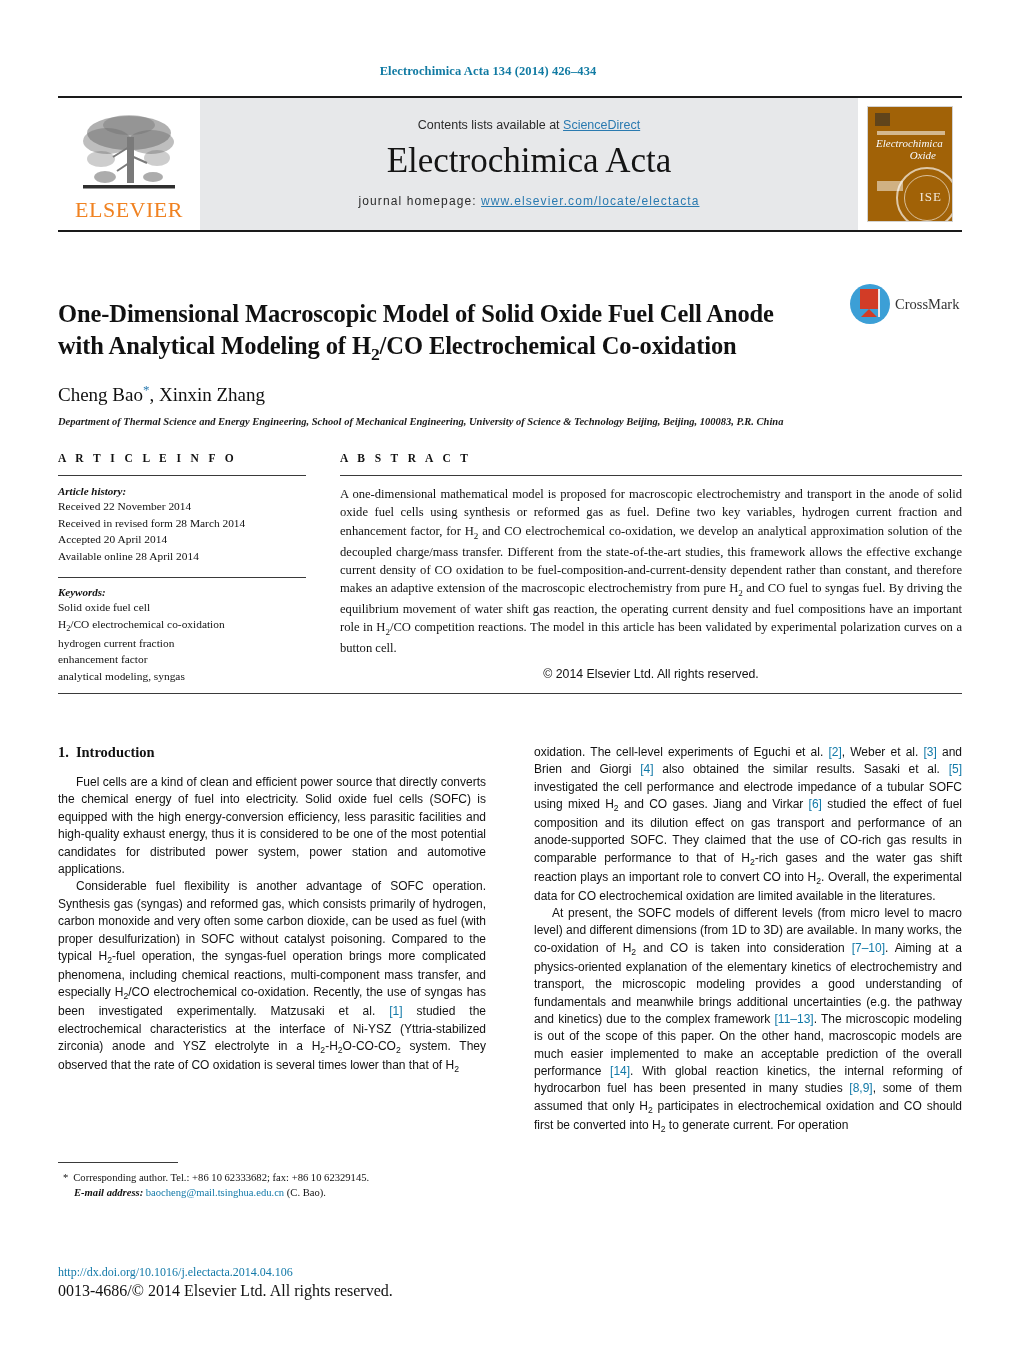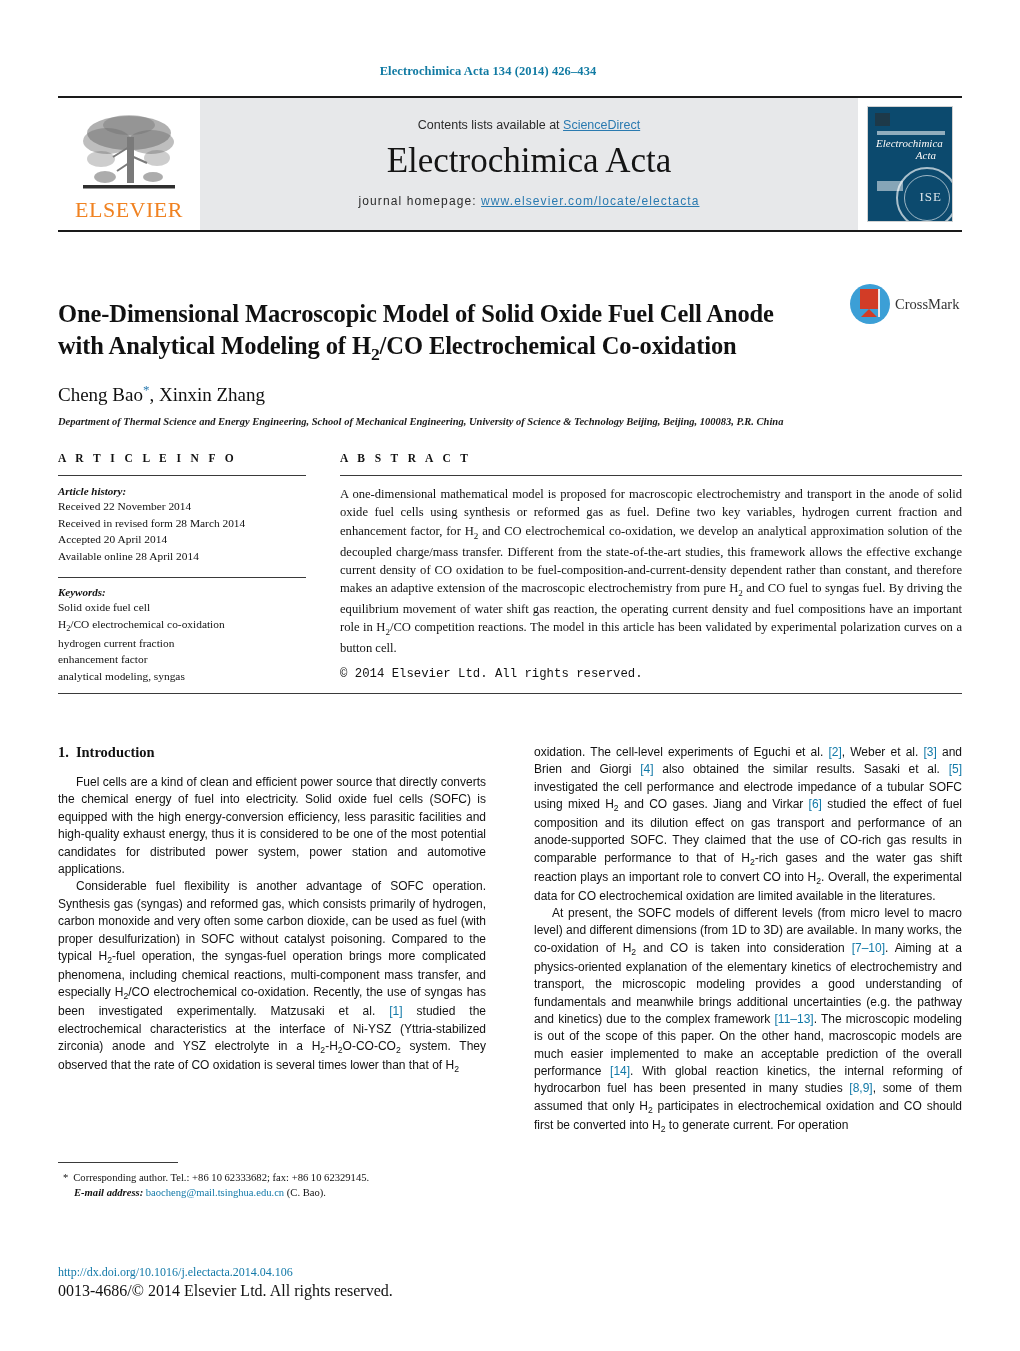--- a/index.html
+++ b/index.html
@@ -108,21 +108,21 @@
   .cover-thumb {
     width: 104px;
     flex: 0 0 104px;
     display: flex;
     align-items: center;
     justify-content: center;
   }
   .cover-img {
     width: 84px;
     height: 114px;
-    background: #0c4a6e;
+    background: #a16207;
     position: relative;
     overflow: hidden;
     border: 1px solid #d3d3d3;
   }
   .cover-img .c-top-logo {
     position: absolute;
     top: 6px; left: 7px;
     width: 15px; height: 13px;
     background: #2b2b2b;
     opacity: .55;
@@ -296,23 +296,23 @@
     color: #111;
   }
   .abs-text {
     font-family: "Liberation Serif", serif;
     font-size: 12.6px;
     line-height: 1.46;
     color: #111;
     text-align: justify;
   }
   .abs-copy {
-    font-family: Liberation Mono, monospace;
+    font-family: Liberation Sans, sans-serif;
     font-size: 12.3px;
-    text-align: left;
+    text-align: center;
     margin-top: 9px;
     color: #111;
   }
   .divider-full {
     position: absolute;
     top: 693px;
     left: 58px;
     width: 904px;
     border-top: 1px solid #3a3a3a;
   }
@@ -437,21 +437,21 @@
         <span>journal homepage: </span><a class="url" href="#">www.elsevier.com/locate/electacta</a>
       </div>
     </div>
 
     <div class="cover-thumb">
       <div class="cover-img">
         <div class="c-top-logo"></div>
         <div class="c-tiny"></div>
         <div class="c-title">
           <span>Electrochimica</span>
-          <span class="second">Acta</span>
+          <span class="second">Oxide</span>
         </div>
         <div class="c-block"></div>
         <div class="c-seal"></div>
         <div class="c-ise">ISE</div>
       </div>
     </div>
   </div>
 
   <div class="title-block">
     <div class="crossmark">

